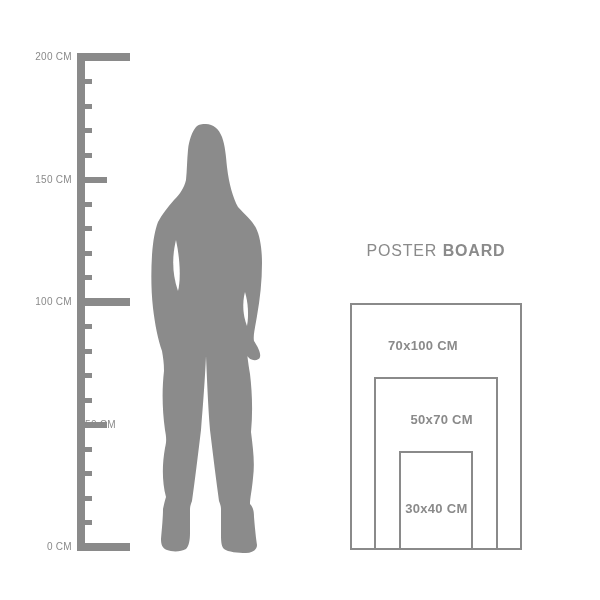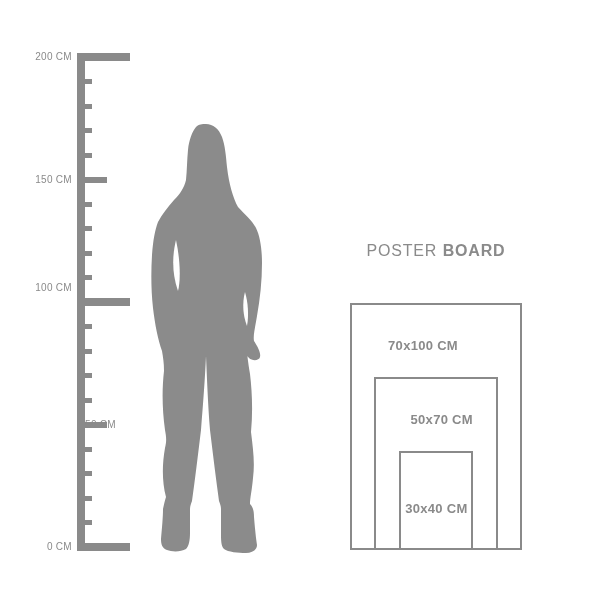--- a/index.html
+++ b/index.html
@@ -57,21 +57,21 @@
       <div class="ruler-tick" style="left: 77px; top: 373px; width: 15px; height: 5px;"></div>
       <div class="ruler-tick" style="left: 77px; top: 397.5px; width: 15px; height: 5px;"></div>
       <div class="ruler-tick" style="left: 77px; top: 421.5px; width: 30px; height: 6px;"></div>
       <div class="ruler-tick" style="left: 77px; top: 446.5px; width: 15px; height: 5px;"></div>
       <div class="ruler-tick" style="left: 77px; top: 471px; width: 15px; height: 5px;"></div>
       <div class="ruler-tick" style="left: 77px; top: 495.5px; width: 15px; height: 5px;"></div>
       <div class="ruler-tick" style="left: 77px; top: 520px; width: 15px; height: 5px;"></div>
       <div class="ruler-tick" style="left: 77px; top: 543px; width: 53px; height: 8px;"></div>
       <div class="ruler-label" style="top: 48px;">200 CM</div>
       <div class="ruler-label" style="top: 170.5px; text-align: right;">150 CM</div>
-      <div class="ruler-label" style="top: 279px;">100 CM</div>
+      <div class="ruler-label" style="top: 293px;">100 CM</div>
       <div class="ruler-label" style="top: 415.5px; padding-left: 44px;">50 CM</div>
       <div class="ruler-label" style="top: 538px;">0 CM</div>
     </div>
 
   <svg id="silhouette" width="600" height="600" viewBox="0 0 600 600" aria-hidden="true">
     <path fill="#8b8b8b" d="
       M 206 124
       C 213 124 219 129 222 137
       C 225 145 226 156 227 167
       C 229 184 233 198 238 207

